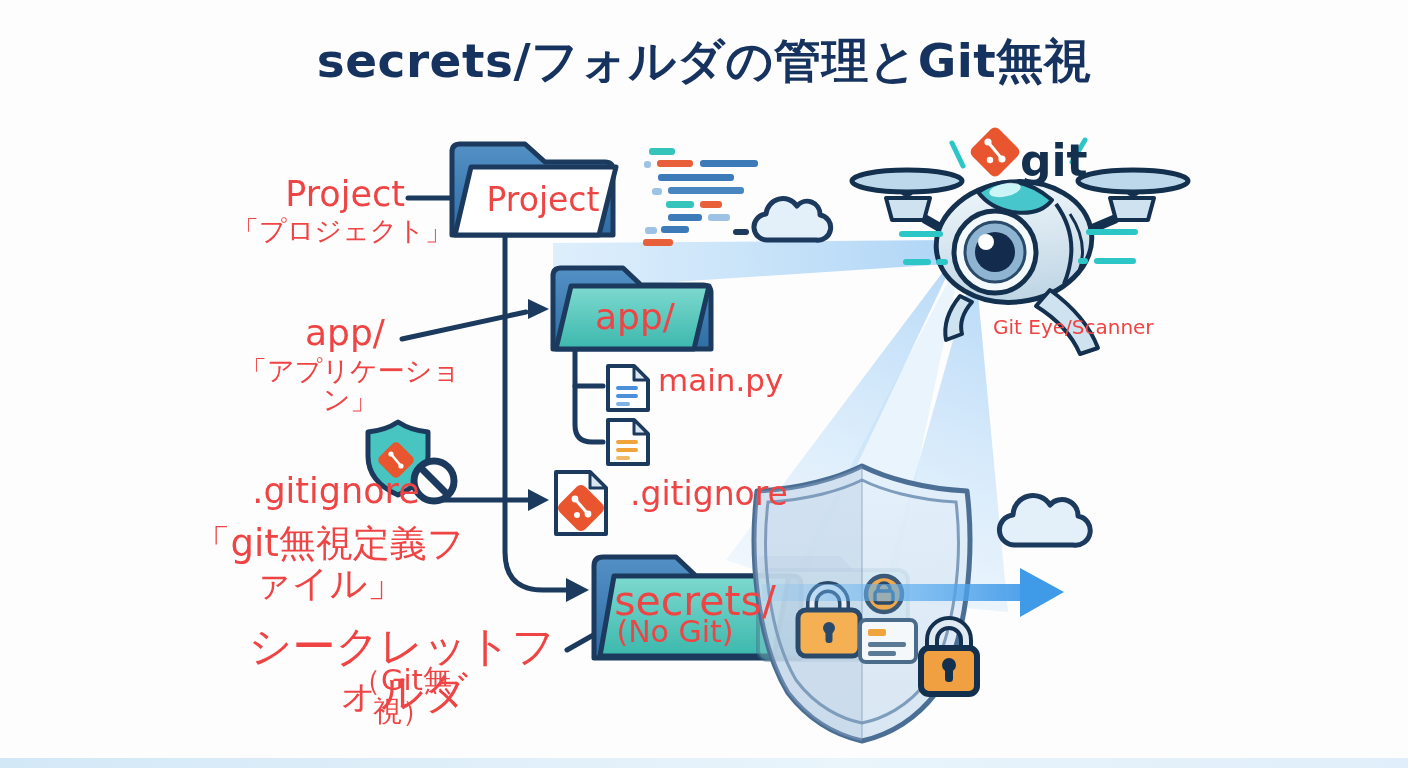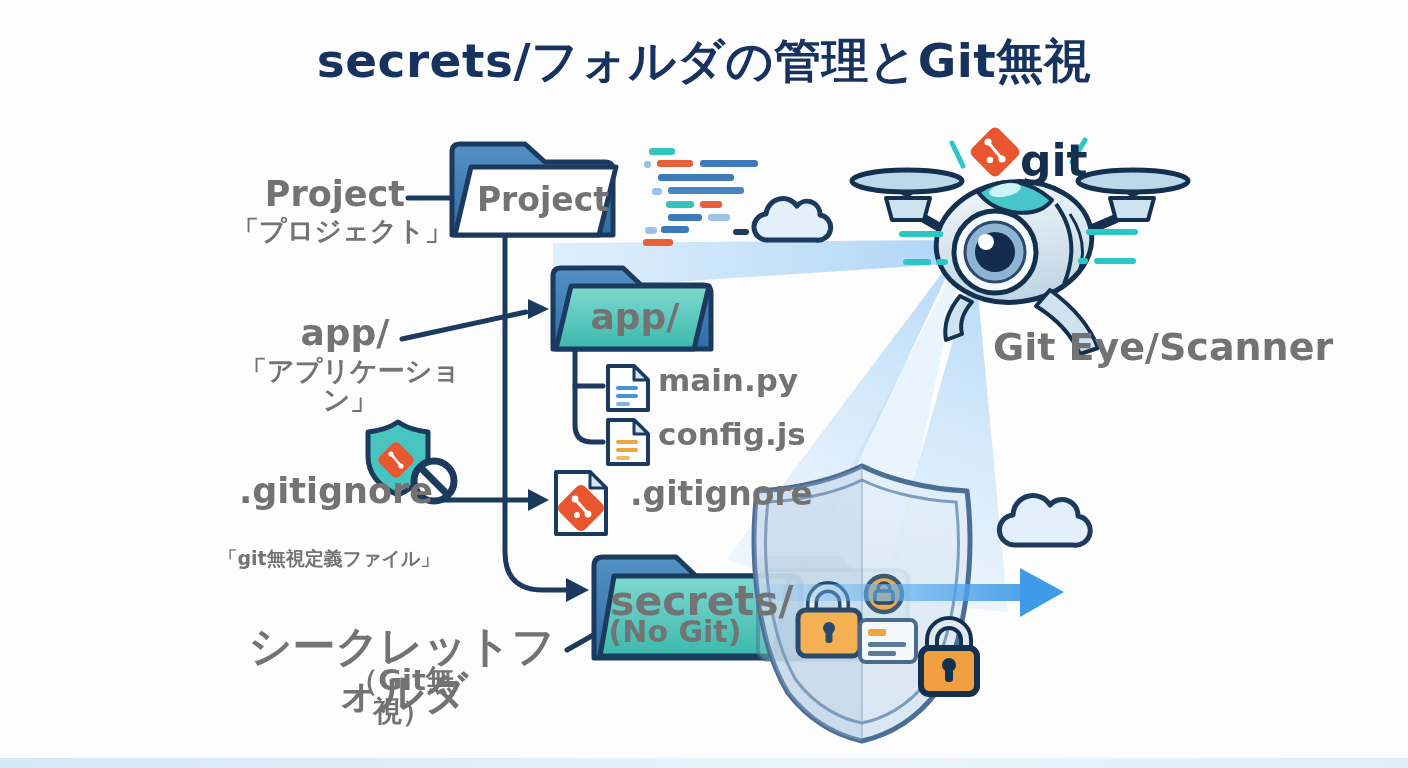--- a/index.html
+++ b/index.html
@@ -2,39 +2,39 @@
 <html><head>
 <meta charset="utf-8">
 <style>
   html,body{margin:0;padding:0;background:#ffffff;}
   #canvas{
     position:relative;width:1408px;height:768px;overflow:hidden;
     background:#fdfdfe;
     font-family:"DejaVu Sans","Liberation Sans",sans-serif;
   }
   svg.layer{position:absolute;left:0;top:0;}
-  .lbl{position:absolute;color:#737373;font-weight:700;line-height:1.08;z-index:10;white-space:nowrap;}
+  .lbl{position:absolute;color:#ef4444;font-weight:400;line-height:1.08;z-index:10;white-space:nowrap;}
   .ctr{text-align:center;white-space:normal;}
   #title{left:0;right:0;top:36px;text-align:center;font-size:47px;font-weight:800;color:#16335f;letter-spacing:.5px;}
   #lbl-project{left:235px;top:176px;width:170px;text-align:right;font-size:35px;}
   #lbl-project-jp{left:228px;top:216px;width:228px;font-size:27px;}
   #lbl-app{left:290px;top:314px;width:110px;font-size:36px;}
   #lbl-app-jp{left:218px;top:356px;width:264px;font-size:27px;}
   #lbl-gitignore{left:238px;top:473px;width:196px;font-size:35px;}
-  #lbl-gitignore-jp{left:178px;top:548px;width:302px;font-size:19px;}
+  #lbl-gitignore-jp{left:178px;top:524px;width:302px;font-size:37px;}
   #lbl-secrets{left:236px;top:623px;width:332px;font-size:43px;}
   #lbl-secrets-jp{left:326px;top:665px;width:152px;font-size:29px;}
   #txt-project-folder{left:468px;top:182px;width:150px;font-size:33px;}
   #txt-app-folder{left:575px;top:298px;width:120px;font-size:36px;}
   #txt-main-py{left:658px;top:364px;font-size:31px;}
   #txt-config-js{left:658px;top:418px;font-size:31px;}
   #txt-gitignore-file{left:630px;top:476px;font-size:33px;}
   #txt-secrets-1{left:610px;top:579px;width:170px;font-size:41px;}
   #txt-secrets-2{left:590px;top:616px;width:170px;font-size:30px;}
-  #txt-scanner{left:993px;top:327px;font-size:38px;}
+  #txt-scanner{left:993px;top:317px;font-size:20px;}
   #txt-gitlogo{left:1020px;top:137px;font-size:44px;font-weight:800;color:#14304f;}
   #bottom-band{position:absolute;left:0;right:0;bottom:0;height:10px;
     background:linear-gradient(90deg,#d3e8f7 0%,#e9f4fb 60%,#dfeefa 100%);z-index:1;}
 </style>
 </head>
 <body>
 
 <div id="canvas">
 
   <svg class="layer" width="1408" height="768" viewBox="0 0 1408 768">
@@ -267,21 +267,20 @@
   <div class="lbl ctr" id="lbl-app">app/</div>
   <div class="lbl ctr" id="lbl-app-jp">「アプリケーション」</div>
   <div class="lbl ctr" id="lbl-gitignore">.gitignore</div>
   <div class="lbl ctr" id="lbl-gitignore-jp">「git無視定義ファイル」</div>
   <div class="lbl ctr" id="lbl-secrets">シークレットフォルダ</div>
   <div class="lbl ctr" id="lbl-secrets-jp">（Git無視）</div>
 
   <div class="lbl ctr" id="txt-project-folder">Project</div>
   <div class="lbl ctr" id="txt-app-folder">app/</div>
   <div class="lbl" id="txt-main-py">main.py</div>
-  <div class="lbl" id="txt-config-js">config.js</div>
   <div class="lbl" id="txt-gitignore-file">.gitignore</div>
   <div class="lbl ctr" id="txt-secrets-1">secrets/</div>
   <div class="lbl ctr" id="txt-secrets-2">(No Git)</div>
 
   <div class="lbl" id="txt-scanner">Git Eye/Scanner</div>
   <div class="lbl" id="txt-gitlogo">git</div>
 
   <div id="bottom-band"></div>
 </div>
 

